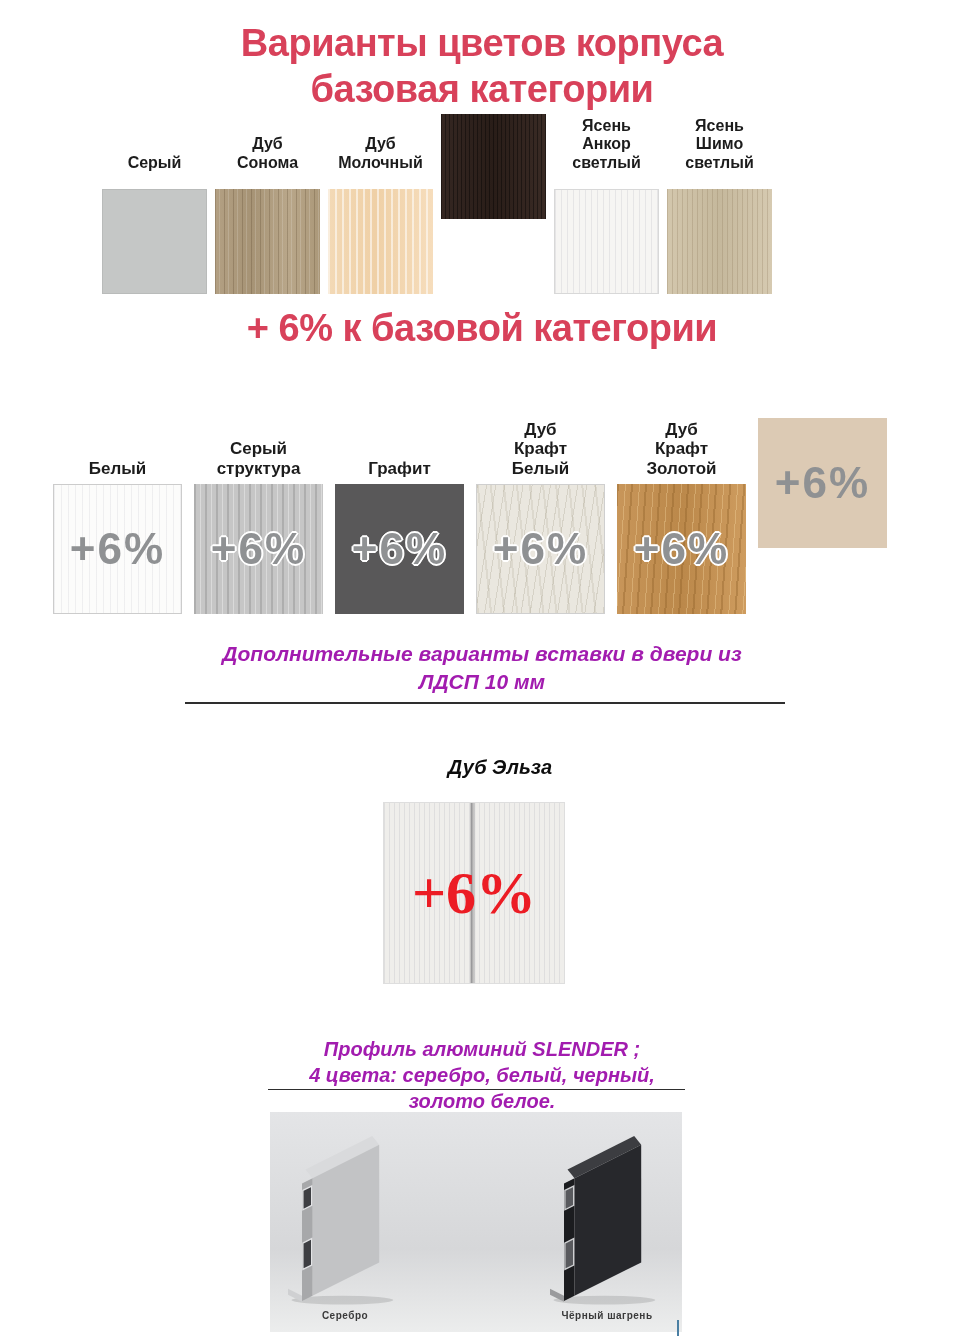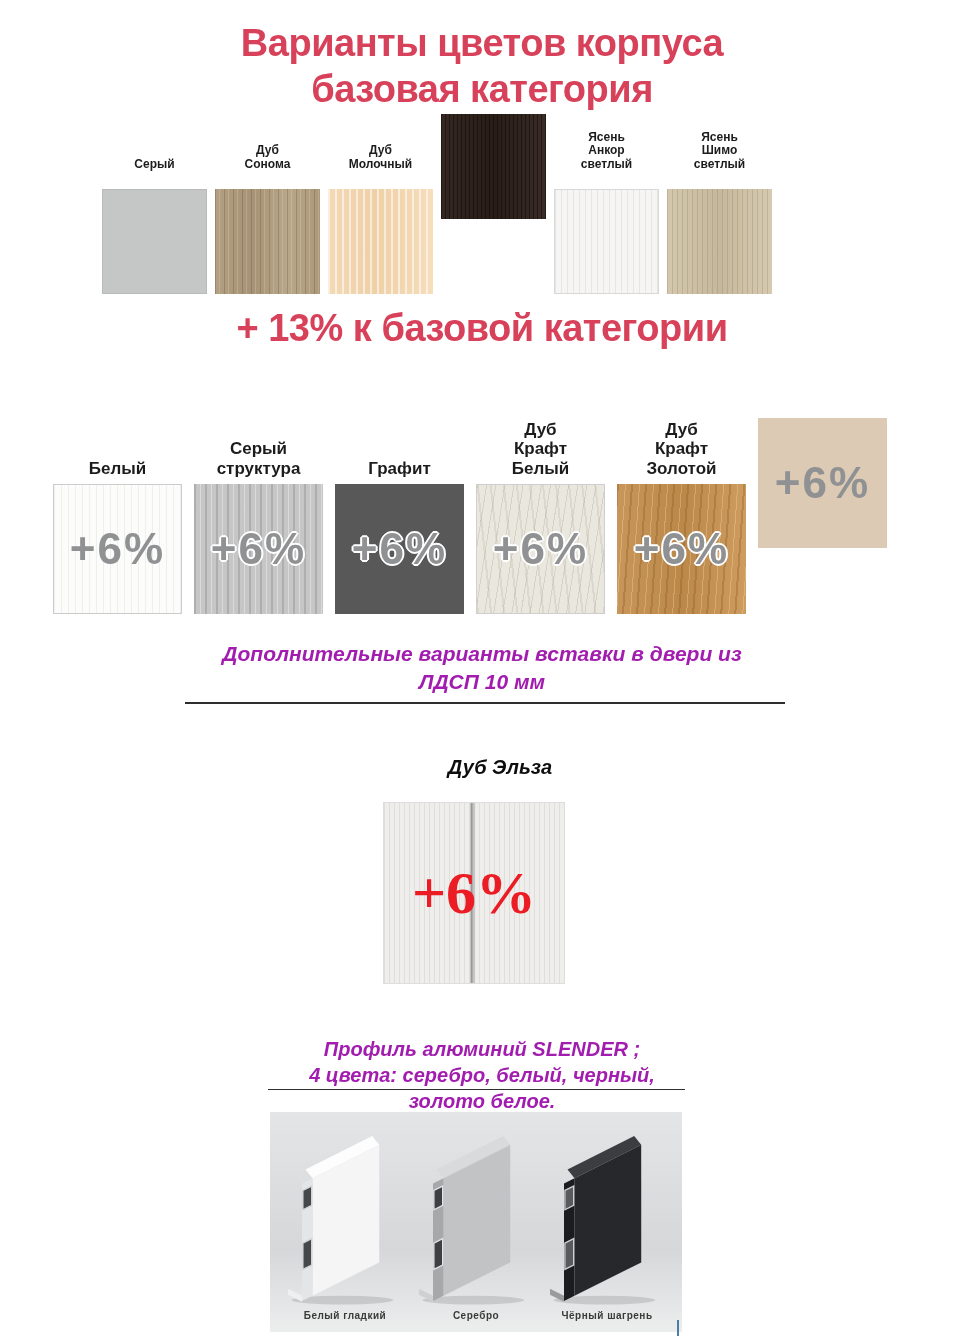--- a/index.html
+++ b/index.html
@@ -11,21 +11,21 @@
     font-weight:bold;font-size:38px;line-height:1.22;letter-spacing:-.5px;}
   .red-title .lux-word{text-decoration:underline;text-decoration-thickness:3px;text-underline-offset:5px;}
 
   
   .swatch-row{position:absolute;display:flex;}
   .swatch-col{display:flex;flex-direction:column;}
   .swatch-label{display:flex;align-items:flex-end;justify-content:center;text-align:center;
     font-weight:bold;color:#1c1c1c;white-space:pre-line;}
   .row-base{top:114px;left:102px;gap:8px;}
   .row-base .swatch-col{width:105px;}
-  .row-base .swatch-label{height:58px;margin-bottom:17px;font-size:12px;line-height:1.15;}
+  .row-base .swatch-label{height:58px;margin-bottom:17px;font-size:16px;line-height:1.15;}
   .row-base .swatch{width:105px;height:105px;}
   .row-lux{top:418px;left:53px;gap:12px;}
   .row-lux .swatch-col{width:129px;}
   .row-lux .swatch-label{height:60px;margin-bottom:6px;font-size:17px;line-height:1.14;}
   .row-lux .swatch{width:129px;height:130px;position:relative;}
   .swatch{box-sizing:border-box;}
 
   .plus-tag{position:absolute;inset:0;display:flex;align-items:center;justify-content:center;
     font-size:44px;font-weight:bold;color:#8f9193;letter-spacing:2px;}
   .plus-outline{text-shadow:-2px 0 #fff,2px 0 #fff,0 -2px #fff,0 2px #fff,
@@ -100,21 +100,21 @@
 
   .blue-mark{position:absolute;top:1320px;left:677px;width:2px;height:16px;background:#4a7fa3;}
 </style>
 </head>
 <body>
 
 <div class="page">
 
   <div class="red-title" style="top:20px;">
     <div>Варианты цветов корпуса</div>
-    <div>базовая категория</div>
+    <div>базовая категории</div>
   </div>
 
   <div class="swatch-row row-base">
     <div class="swatch-col">
       <div class="swatch-label">Серый</div>
       <div class="swatch tex-gray"></div>
     </div>
     <div class="swatch-col">
       <div class="swatch-label">Дуб
 Сонома</div>
@@ -136,21 +136,21 @@
     </div>
     <div class="swatch-col">
       <div class="swatch-label">Ясень
 Шимо
 светлый</div>
       <div class="swatch tex-shimo"></div>
     </div>
   </div>
 
   <div class="red-title" style="top:305px;">
-    <div>+ 13% к базовой категории</div>
+    <div>+ 6% к базовой категории</div>
   </div>
 
   <div class="swatch-row row-lux">
     <div class="swatch-col">
       <div class="swatch-label">Белый</div>
       <div class="swatch tex-white">
         <span class="plus-tag">+6%</span>
       </div>
     </div>
     <div class="swatch-col">
@@ -197,32 +197,20 @@
   <div class="elza-swatch tex-elza">
     <span class="elza-plus">+6%</span>
   </div>
 
   <div class="note note-profiles">Профиль алюминий SLENDER ;
 4 цвета: серебро, белый, черный,
 золото белое.</div>
   <div class="rule rule-2"></div>
 
   <div class="photo">
-    <div class="profile-fig p-white">
-      <svg width="118" height="186" viewBox="0 0 130 212">
-        <ellipse class="shadow" cx="62" cy="203" rx="58" ry="5"></ellipse>
-        <polygon class="flange" points="0,190 16,198 16,205 0,197"></polygon>
-        <polygon class="top" points="28,64 104,26 96,16 20,54"></polygon>
-        <polygon class="main" points="28,64 104,26 104,160 28,198"></polygon>
-        <polygon class="strip" points="16,70 28,64 28,198 16,204"></polygon>
-        <polygon class="chan" points="17,78 27,73 27,95 17,100"></polygon>
-        <polygon class="chan" points="17,138 27,133 27,163 17,168"></polygon>
-      </svg>
-      <div class="photo-caption">Белый гладкий</div>
-    </div>
     <div class="profile-fig p-silver">
       <svg width="118" height="186" viewBox="0 0 130 212">
         <ellipse class="shadow" cx="62" cy="203" rx="58" ry="5"></ellipse>
         <polygon class="flange" points="0,190 16,198 16,205 0,197"></polygon>
         <polygon class="top" points="28,64 104,26 96,16 20,54"></polygon>
         <polygon class="main" points="28,64 104,26 104,160 28,198"></polygon>
         <polygon class="strip" points="16,70 28,64 28,198 16,204"></polygon>
         <polygon class="chan" points="17,78 27,73 27,95 17,100"></polygon>
         <polygon class="chan" points="17,138 27,133 27,163 17,168"></polygon>
       </svg>

